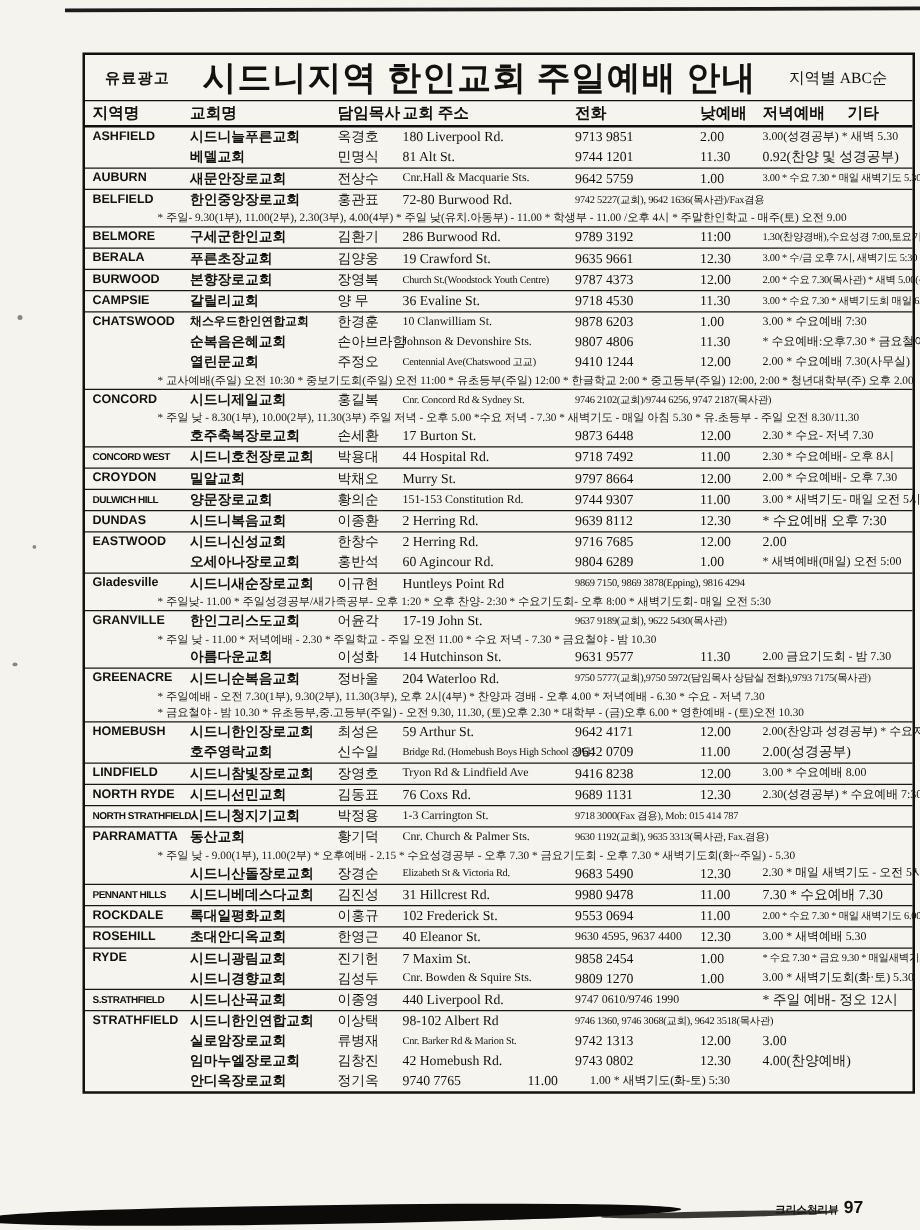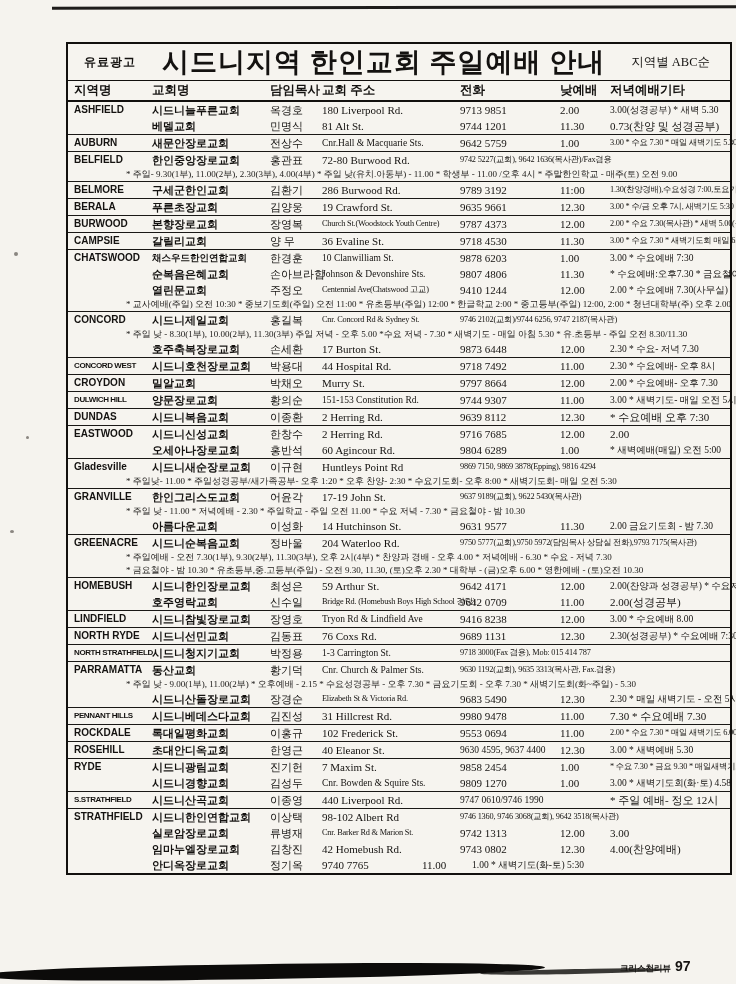--- a/index.html
+++ b/index.html
@@ -24,21 +24,21 @@
   .hdr-row{display:flex;align-items:baseline;line-height:19px;font-weight:bold;font-size:12.5px;border-bottom:2.5px solid #12100e;white-space:nowrap;}
   .row{display:flex;align-items:flex-start;line-height:16px;font-size:11px;white-space:nowrap;}
   .c-region{flex:none;width:78px;padding-left:6px;font-family:"Liberation Sans","DejaVu Sans",sans-serif;font-weight:bold;font-size:10px;overflow:visible;}
   .c-church{flex:none;width:118px;font-weight:bold;}
   .c-pastor{flex:none;width:52px;}
   .c-address{flex:none;width:138px;}
   .c-phone{flex:none;width:96px;}
   .c-day{flex:none;width:46px;padding-left:4px;}
   .c-evening{flex:1;padding-left:4px;padding-right:4px;overflow:visible;}
   .hdr-row .c-region,.hdr-row .c-church{font-size:12.5px;font-family:"Liberation Serif","DejaVu Serif",serif;}
-  .hdr-etc{display:inline-block;}
+  .hdr-etc{display:inline-block;margin-left:18px;}
   .group{border-bottom:1px solid #1a1816;}
   .group:last-child{border-bottom:none;}
   .note-line{font-size:9px;line-height:13px;padding-left:58px;white-space:nowrap;overflow:visible;color:#1a1816;}
   .sm{font-size:9.5px;}
   .xs{font-size:8.3px;letter-spacing:-0.2px;}
   .rg-sm{font-size:8px;letter-spacing:-0.4px;}
   
   .footer{position:absolute;top:957px;left:620px;white-space:nowrap;}
   .footer .brand{font-size:8.5px;font-weight:bold;font-family:"Liberation Sans","DejaVu Sans",sans-serif;}
   .footer .pg{font-size:14px;font-weight:bold;font-family:"Liberation Sans","DejaVu Sans",sans-serif;}
@@ -78,21 +78,21 @@
           <span class="c-day">2.00</span>
           <span class="c-evening sm">3.00(성경공부) * 새벽 5.30</span>
         </div>
         <div class="row">
           <span class="c-region"></span>
           <span class="c-church">베델교회</span>
           <span class="c-pastor">민명식</span>
           <span class="c-address">81 Alt St.</span>
           <span class="c-phone">9744 1201</span>
           <span class="c-day">11.30</span>
-          <span class="c-evening">0.73(찬양 및 성경공부)</span>
+          <span class="c-evening">0.92(찬양 및 성경공부)</span>
         </div>
       </div>
       <div class="group">
         <div class="row">
           <span class="c-region">AUBURN</span>
           <span class="c-church">새문안장로교회</span>
           <span class="c-pastor">전상수</span>
           <span class="c-address sm">Cnr.Hall &amp; Macquarie Sts.</span>
           <span class="c-phone">9642 5759</span>
           <span class="c-day">1.00</span>
@@ -433,21 +433,21 @@
           <span class="c-day">1.00</span>
           <span class="c-evening xs">* 수요 7.30 * 금요 9.30 * 매일새벽기도 6.00</span>
         </div>
         <div class="row">
           <span class="c-region"></span>
           <span class="c-church">시드니경향교회</span>
           <span class="c-pastor">김성두</span>
           <span class="c-address sm">Cnr. Bowden &amp; Squire Sts.</span>
           <span class="c-phone">9809 1270</span>
           <span class="c-day">1.00</span>
-          <span class="c-evening sm">3.00 * 새벽기도회(화·토) 4.58</span>
+          <span class="c-evening sm">3.00 * 새벽기도회(화·토) 5.30</span>
         </div>
       </div>
       <div class="group">
         <div class="row">
           <span class="c-region rg-sm">S.STRATHFIELD</span>
           <span class="c-church">시드니산곡교회</span>
           <span class="c-pastor">이종영</span>
           <span class="c-address">440 Liverpool Rd.</span>
           <span class="c-phone sm">9747 0610/9746 1990</span>
           <span class="c-day"></span>

